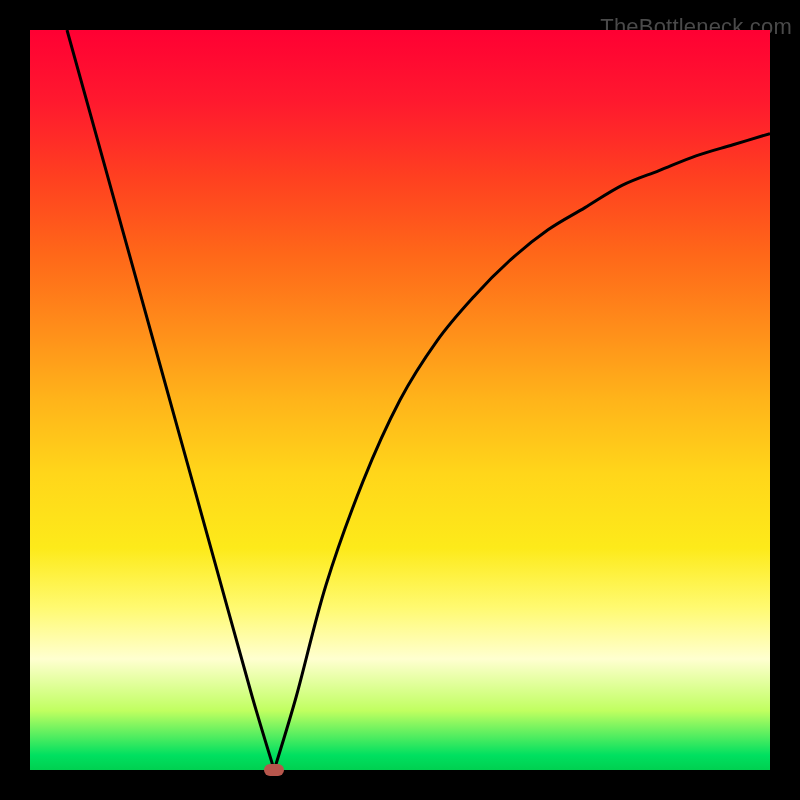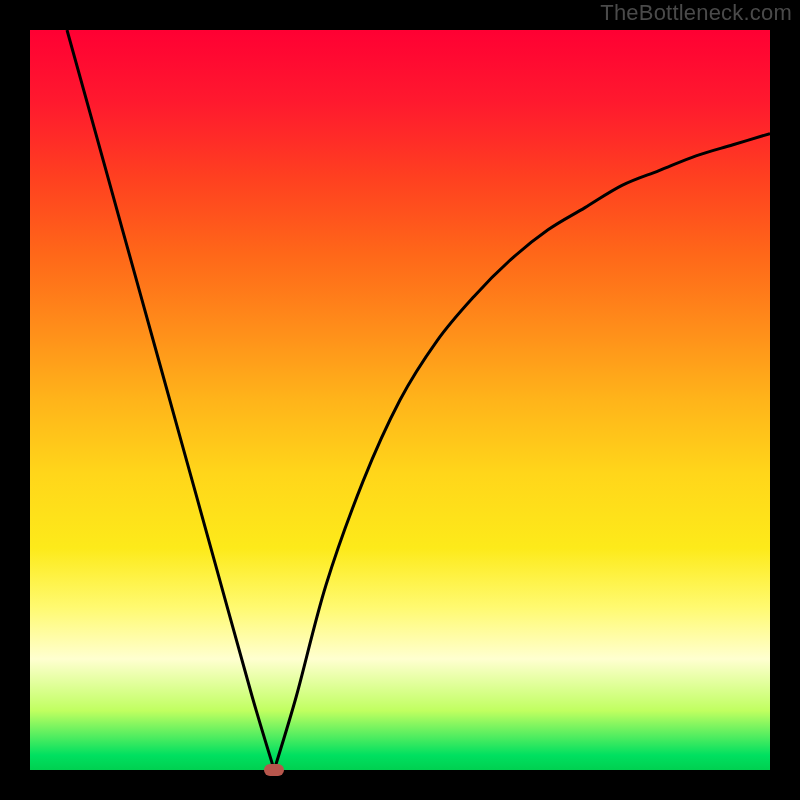--- a/index.html
+++ b/index.html
@@ -27,21 +27,21 @@
       #fdea1a 70%,
       #fffa70 78%,
       #ffffd0 85%,
       #c0ff60 92%,
       #00e060 98%,
       #00d050 100%
     );
   }
   .watermark {
     position: absolute;
-    top: 0;
+    top: 14px;
     right: 8px;
     font-family: Arial, Helvetica, sans-serif;
     font-size: 22px;
     font-weight: 500;
     color: #4a4a4a;
     letter-spacing: 0.2px;
   }
   svg.curve {
     position: absolute;
     inset: 0;

